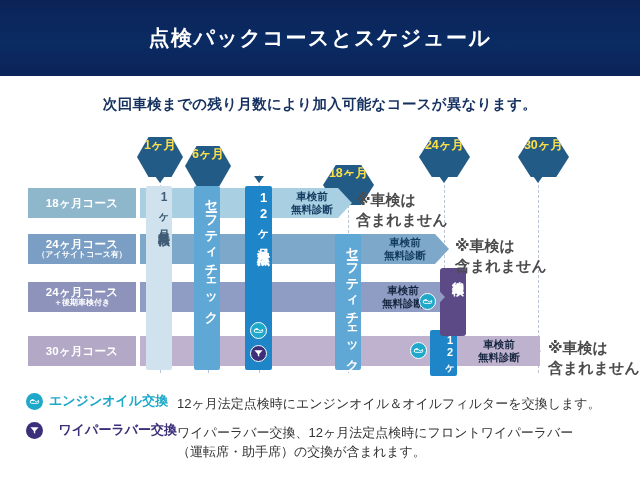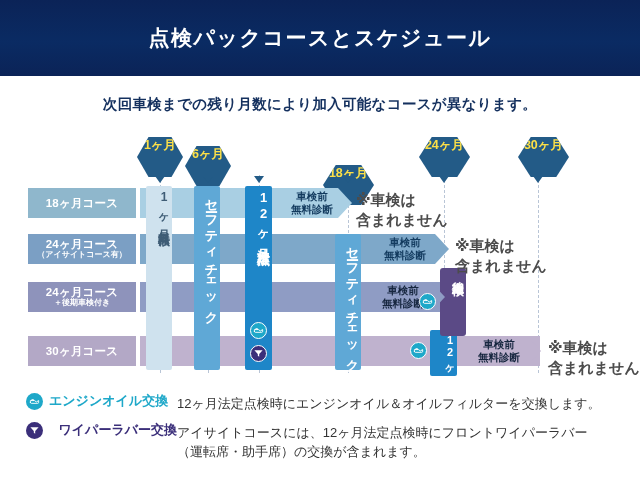--- a/index.html
+++ b/index.html
@@ -305,18 +305,18 @@
       <div class="legend-desc">12ヶ月法定点検時にエンジンオイル＆オイルフィルターを交換します。</div>
     </div>
 
     <div class="legend-row">
       <div class="legend-badge lg-wiper">
         <svg viewBox="0 0 24 24" fill="#ffffff" stroke="none">
           <path d="M3 5h18l-7.5 8v6l-3-2v-4z"></path>
         </svg>
       </div>
       <div class="legend-name name-wiper">ワイパーラバー交換</div>
-      <div class="legend-desc" style="max-width:418px;">アイサイトコースには、12ヶ月法定点検時にフロントワイパーラバー（運転席・助手席）の交換が含まれます。</div>
+      <div class="legend-desc" style="max-width:418px;">ワイパーラバー交換、12ヶ月法定点検時にフロントワイパーラバー（運転席・助手席）の交換が含まれます。</div>
     </div>
 
   </div>
 
 </div>
 
 </body></html>

